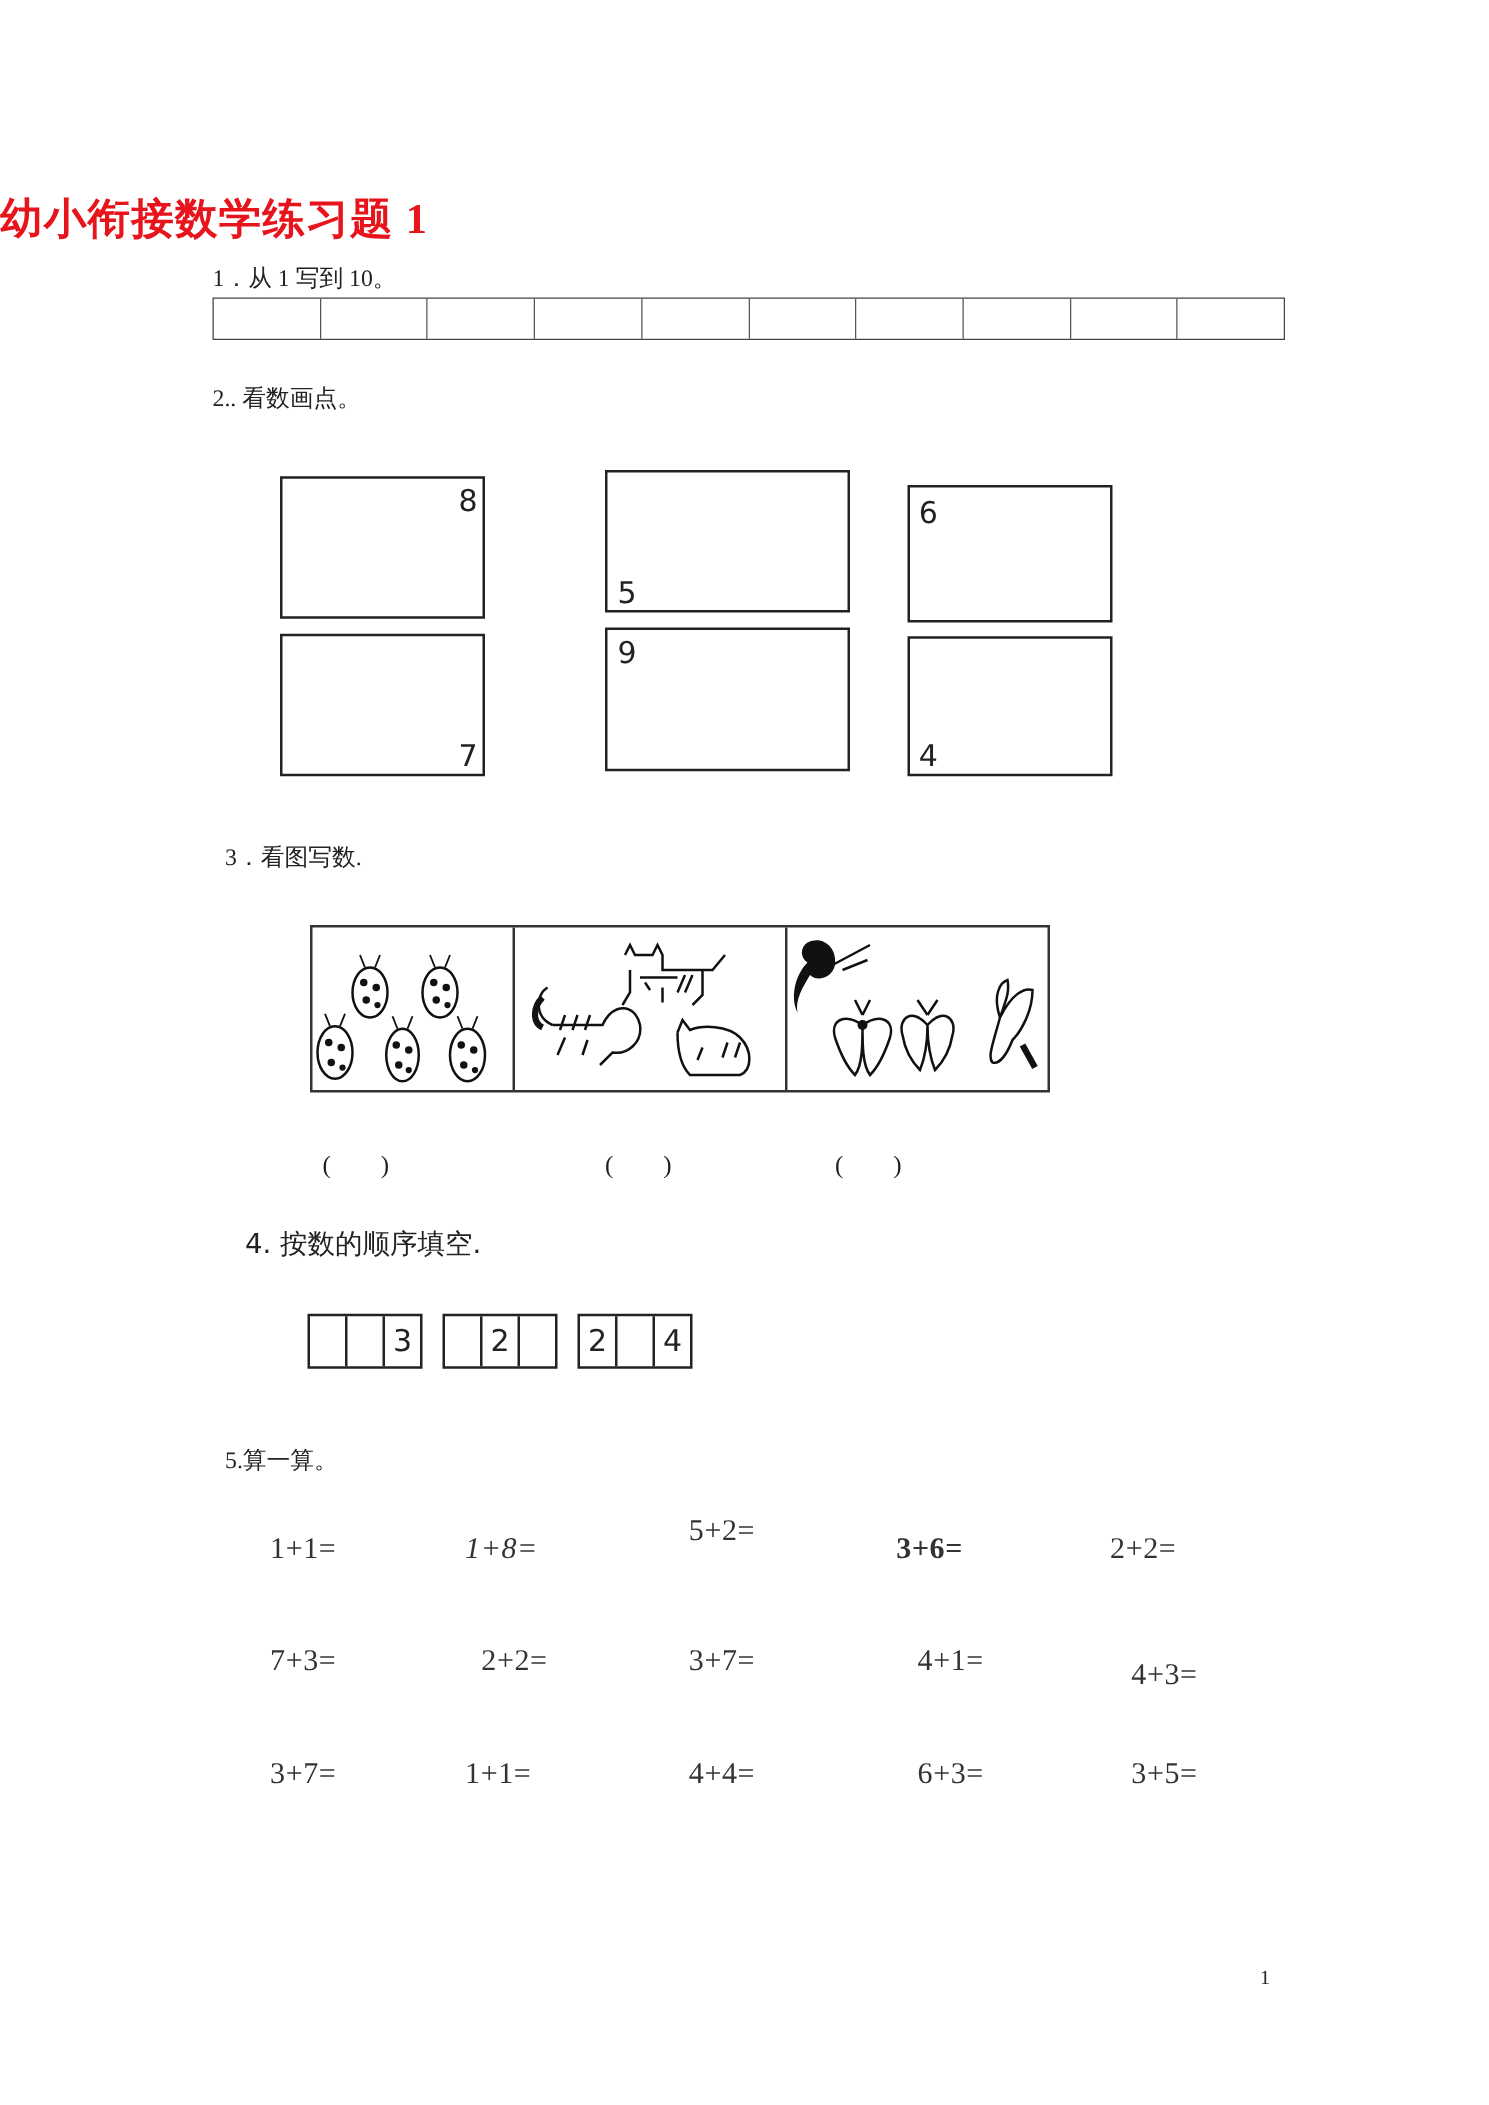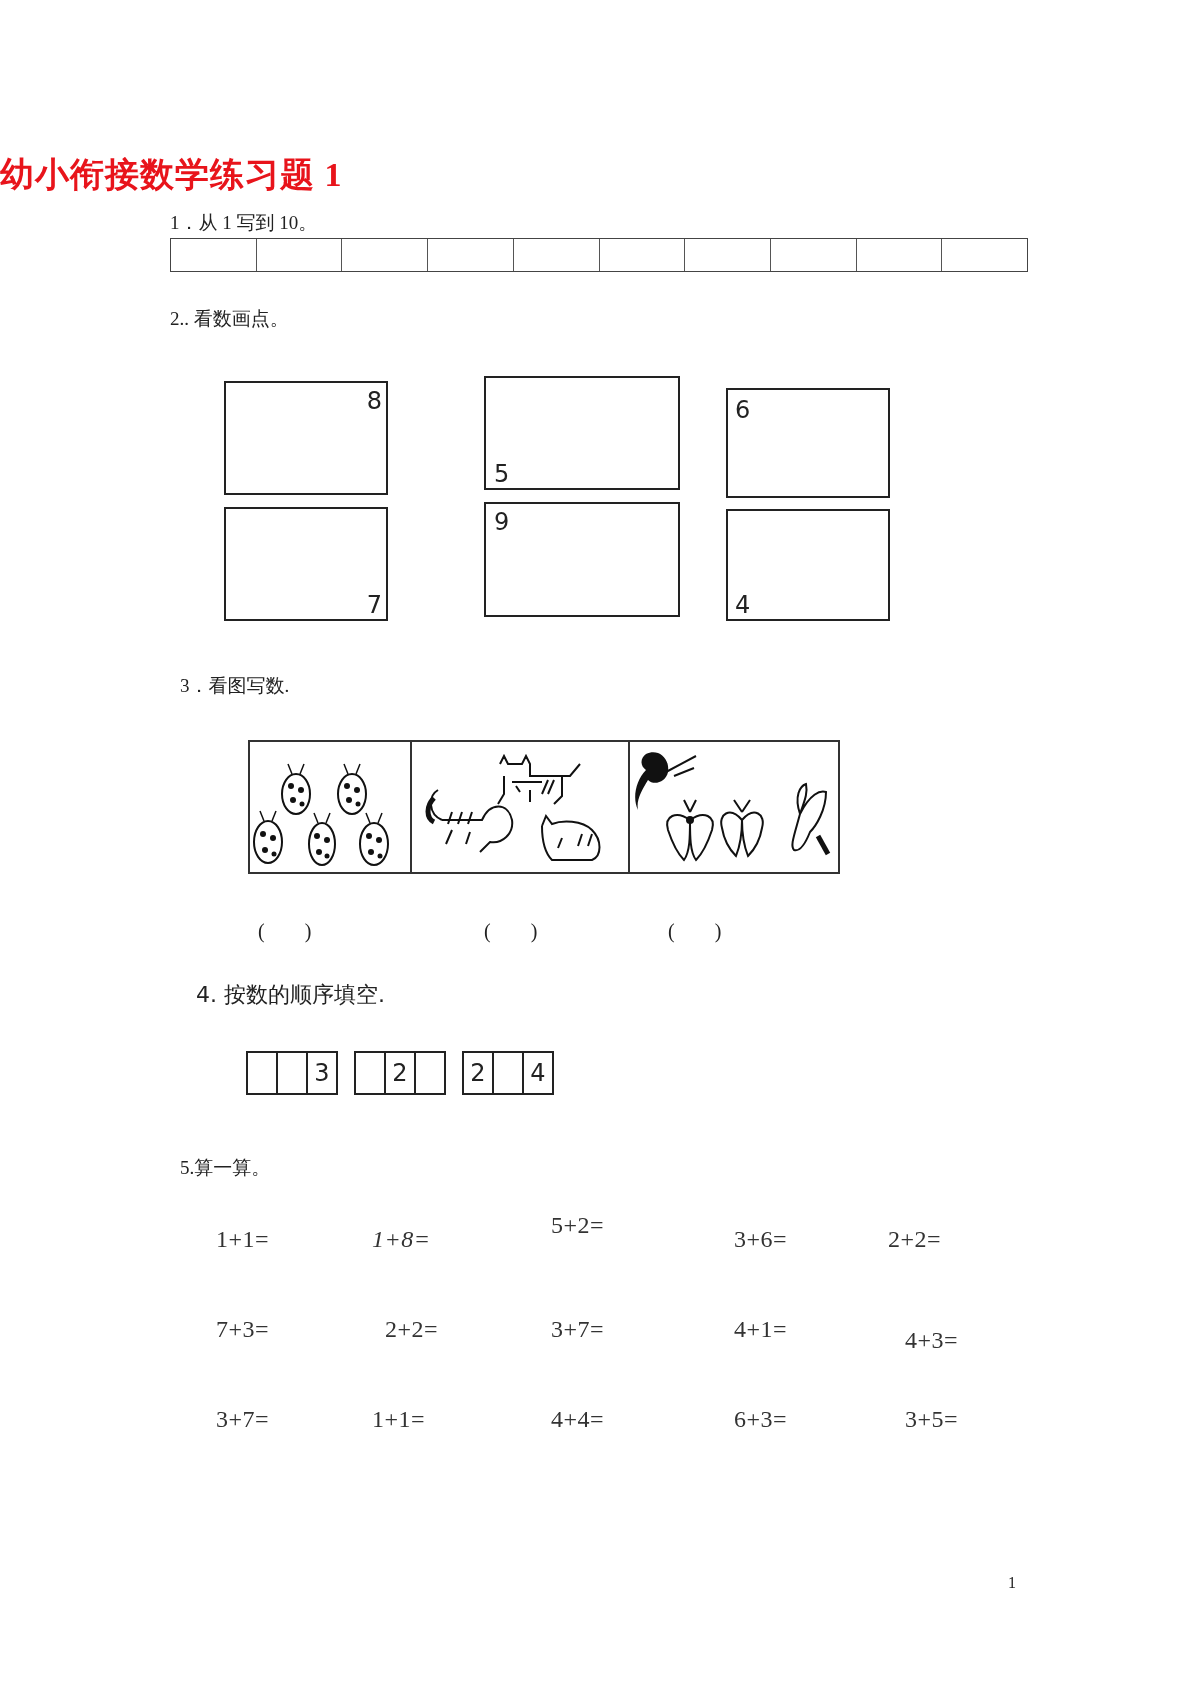--- a/index.html
+++ b/index.html
@@ -163,21 +163,21 @@
   <div class="sc">2</div>
   <div class="sc"></div>
   <div class="sc">4</div>
 </div>
 
 <div class="abs qlabel" style="left:180px; top:1155px;text-align:center;">5.算一算。</div>
 
 <span class="abs eq" style="left:216px; top:1226px;">1+1=</span>
 <span class="abs eq" style="left:372px; top:1226px;font-style:italic;">1+8=</span>
 <span class="abs eq" style="left:551px; top:1212px;">5+2=</span>
-<span class="abs eq" style="left:734px; top:1226px;">3+6=</span>
+<span class="abs eq" style="left:717px; top:1226px;font-weight:bold;">3+6=</span>
 <span class="abs eq" style="left:888px; top:1226px;">2+2=</span>
 
 <span class="abs eq" style="left:216px; top:1316px;">7+3=</span>
 <span class="abs eq" style="left:385px; top:1316px;">2+2=</span>
 <span class="abs eq" style="left:551px; top:1316px;">3+7=</span>
 <span class="abs eq" style="left:734px; top:1316px;">4+1=</span>
 <span class="abs eq" style="left:905px; top:1316px;margin-top:11px;">4+3=</span>
 
 <span class="abs eq" style="left:216px; top:1406px;">3+7=</span>
 <span class="abs eq" style="left:372px; top:1406px;">1+1=</span>

